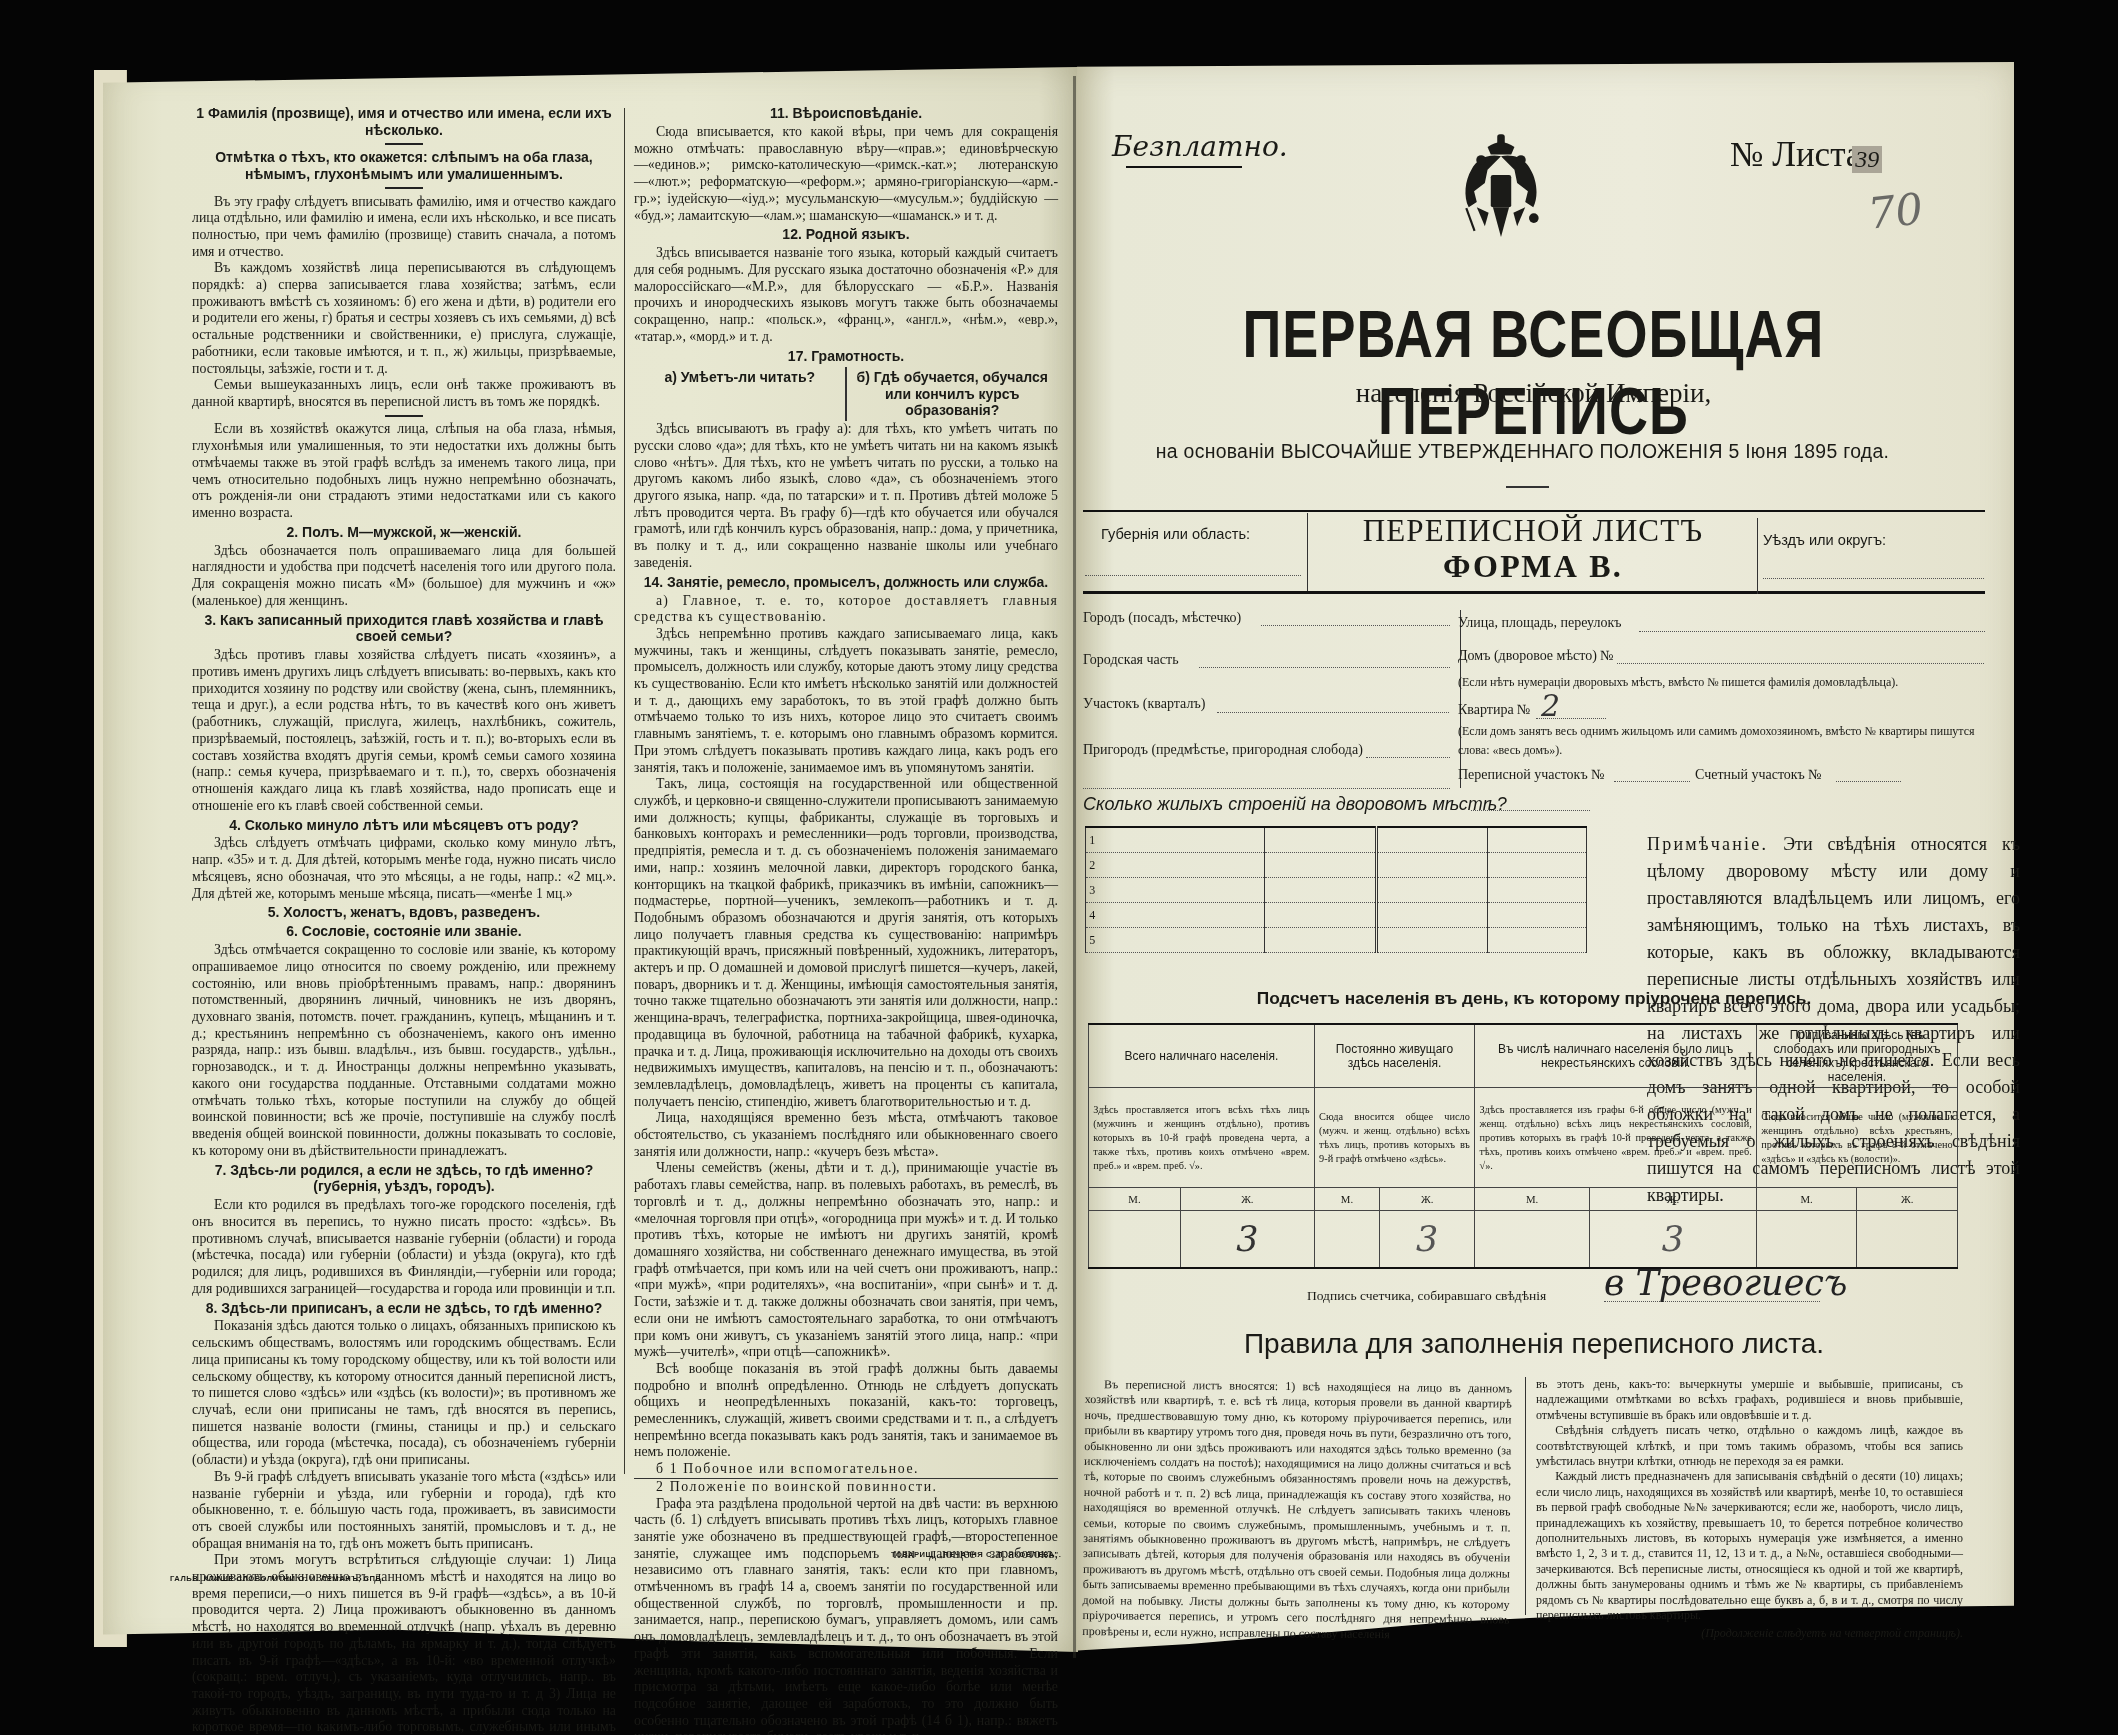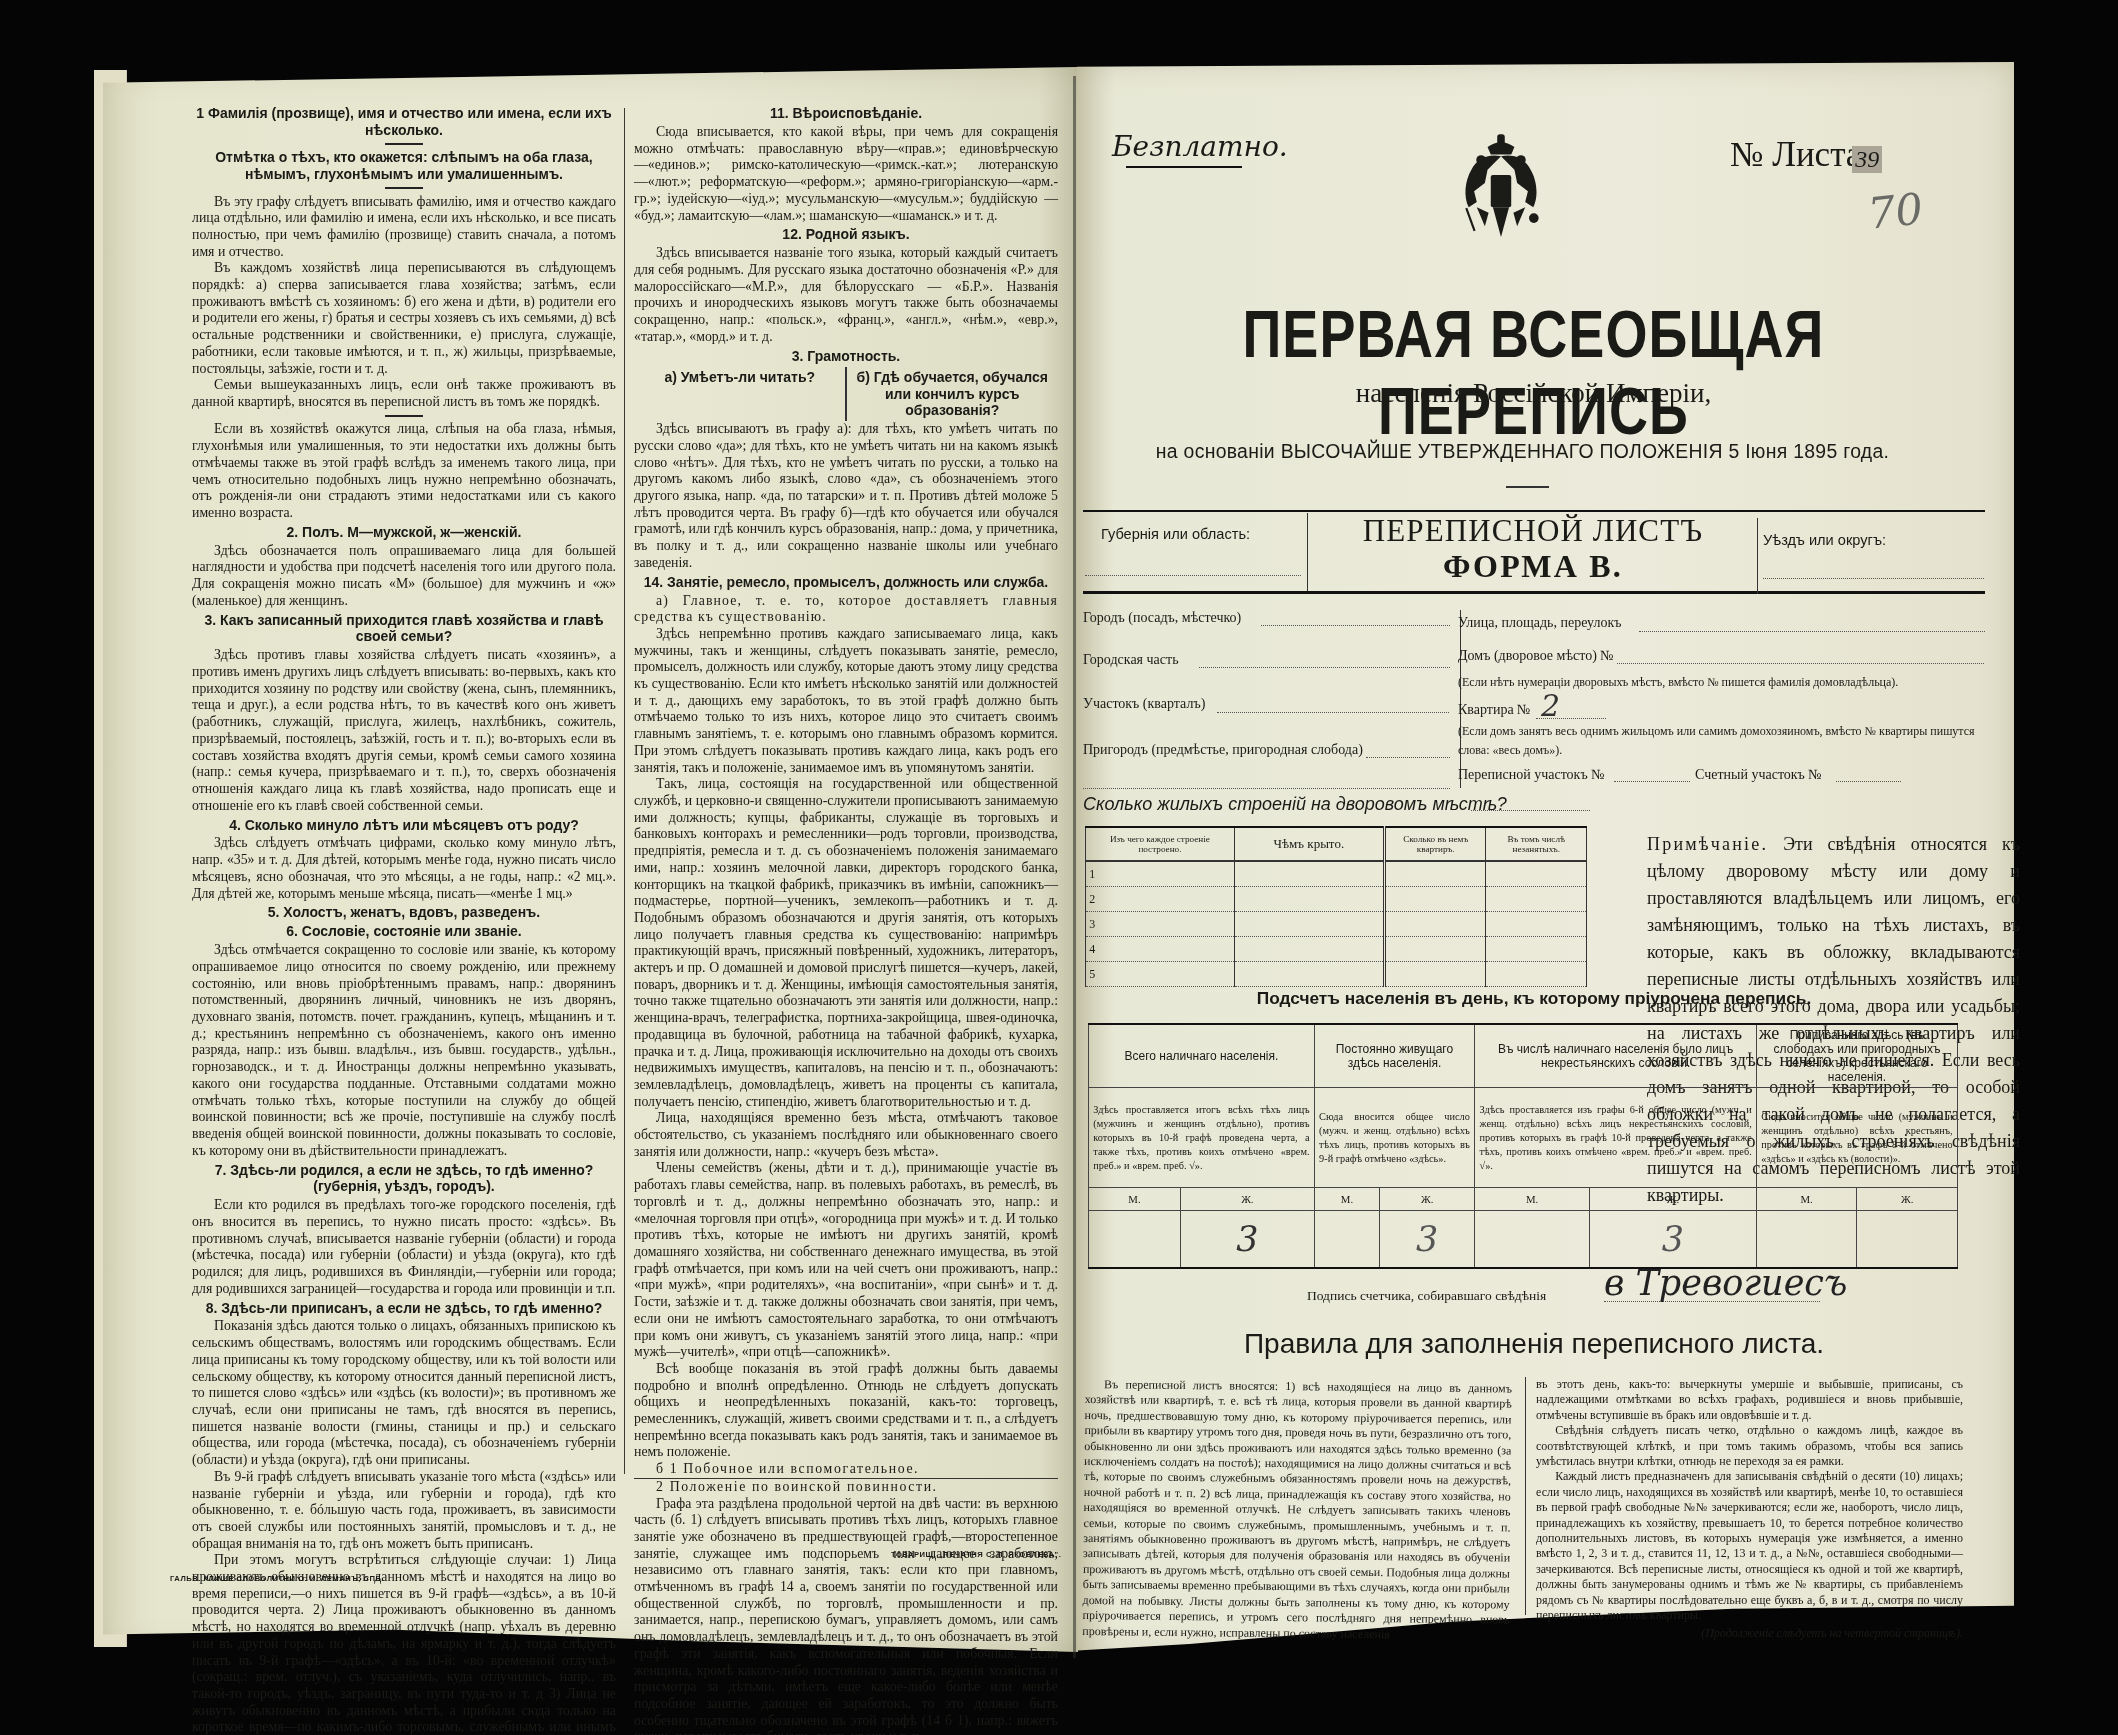--- a/index.html
+++ b/index.html
@@ -114,21 +114,21 @@
 </div>
 <div class="printer" style="left:170px;top:1574px;">ГАЛЬВ. КЛИШЕ СЛОВОЛИТНИ О. И. ЛЕМАНЪ, СПБ.</div>
 
 <div class="colrule"></div>
 
 <div class="lcol lcol2">
   <div class="hd">11. Вѣроисповѣданіе.</div>
   <p class="p">Сюда вписывается, кто какой вѣры, при чемъ для сокращенія можно отмѣчать: православную вѣру—«прав.»; единовѣрческую—«единов.»; римско-католическую—«римск.-кат.»; лютеранскую—«лют.»; реформатскую—«реформ.»; армяно-григоріанскую—«арм.-гр.»; іудейскую—«іуд.»; мусульманскую—«мусульм.»; буддійскую — «буд.»; ламаитскую—«лам.»; шаманскую—«шаманск.» и т. д.</p>
   <div class="hd">12. Родной языкъ.</div>
   <p class="p">Здѣсь вписывается названіе того языка, который каждый считаетъ для себя роднымъ. Для русскаго языка достаточно обозначенія «Р.» для малороссійскаго—«М.Р.», для бѣлорусскаго — «Б.Р.». Названія прочихъ и инородческихъ языковъ могутъ также быть обозначаемы сокращенно, напр.: «польск.», «франц.», «англ.», «нѣм.», «евр.», «татар.», «морд.» и т. д.</p>
-  <div class="hd">3. Грамотность.</div>
+  <div class="hd">17. Грамотность.</div>
   <div class="split">
     <div class="hd">а) Умѣетъ-ли читать?</div>
     <div class="vr"></div>
     <div class="hd">б) Гдѣ обучается, обучался или кончилъ курсъ образованія?</div>
   </div>
   <p class="p">Здѣсь вписываютъ въ графу а): для тѣхъ, кто умѣетъ читать по русски слово «да»; для тѣхъ, кто не умѣетъ читать ни на какомъ языкѣ слово «нѣтъ». Для тѣхъ, кто не умѣетъ читать по русски, а только на другомъ какомъ либо языкѣ, слово «да», съ обозначеніемъ этого другого языка, напр. «да, по татарски» и т. п. Противъ дѣтей моложе 5 лѣтъ проводится черта. Въ графу б)—гдѣ кто обучается или обучался грамотѣ, или гдѣ кончилъ курсъ образованія, напр.: дома, у причетника, въ полку и т. д., или сокращенно названіе школы или учебнаго заведенія.</p>
   <div class="hd">14. Занятіе, ремесло, промыселъ, должность или служба.</div>
   <p class="p" style="letter-spacing:1.1px;">а) Главное, т. е. то, которое доставляетъ главныя средства къ существованію.</p>
   <p class="p">Здѣсь непремѣнно противъ каждаго записываемаго лица, какъ мужчины, такъ и женщины, слѣдуетъ показывать занятіе, ремесло, промыселъ, должность или службу, которые даютъ этому лицу средства къ существованію. Если кто имѣетъ нѣсколько занятій или должностей и т. д., дающихъ ему заработокъ, то въ этой графѣ должно быть отмѣчаемо только то изъ нихъ, которое лицо это считаетъ своимъ главнымъ занятіемъ, т. е. которымъ оно главнымъ образомъ кормится. При этомъ слѣдуетъ показывать противъ каждаго лица, какъ родъ его занятія, такъ и положеніе, занимаемое имъ въ упомянутомъ занятіи.</p>
   <p class="p">Такъ, лица, состоящія на государственной или общественной службѣ, и церковно-и священно-служители прописываютъ занимаемую ими должность; купцы, фабриканты, служащіе въ торговыхъ и банковыхъ конторахъ и ремесленники—родъ торговли, производства, предпріятія, ремесла и т. д. съ обозначеніемъ положенія занимаемаго ими, напр.: хозяинъ мелочной лавки, директоръ городского банка, конторщикъ на ткацкой фабрикѣ, приказчикъ въ имѣніи, сапожникъ—подмастерье, портной—ученикъ, землекопъ—работникъ и т. д. Подобнымъ образомъ обозначаются и другія занятія, отъ которыхъ лицо получаетъ главныя средства къ существованію: напримѣръ практикующій врачъ, присяжный повѣренный, художникъ, литераторъ, актеръ и пр. О домашней и домовой прислугѣ пишется—кучеръ, лакей, поваръ, дворникъ и т. д. Женщины, имѣющія самостоятельныя занятія, точно также тщательно обозначаютъ эти занятія или должности, напр.: женщина-врачъ, телеграфистка, портниха-закройщица, швея-одиночка, продавщица въ булочной, работница на табачной фабрикѣ, кухарка, прачка и т. д. Лица, проживающія исключительно на доходы отъ своихъ недвижимыхъ имуществъ, капиталовъ, на пенсію и т. п., обозначаютъ: землевладѣлецъ, домовладѣлецъ, живетъ на проценты съ капитала, получаетъ пенсію, стипендію, живетъ благотворительностью и т. д.</p>
@@ -205,26 +205,20 @@
 <div class="r addr" style="left:1458px;top:767px;">Переписной участокъ №</div>
 <div class="r dots" style="left:1614px;top:781px;width:76px;"></div>
 <div class="r addr" style="left:1695px;top:767px;">Счетный участокъ №</div>
 <div class="r dots" style="left:1836px;top:781px;width:65px;"></div>
 
 <div class="r q-bld">Сколько жилыхъ строеній на дворовомъ мѣстѣ?</div>
 <div class="r dots" style="left:1471px;top:810px;width:119px;"></div>
 
 <table class="btable">
   <tbody>
-      <tr>
-    <th style="width:130px;">Изъ чего каждое строеніе построено.</th>
-    <th class="dbl" style="width:130px;font-size:13px;">Чѣмъ крыто.</th>
-    <th style="width:86px;">Сколько въ немъ квартиръ.</th>
-    <th style="width:86px;">Въ томъ числѣ незанятыхъ.</th>
-  </tr>
   <tr>
     <td>1</td>
     <td class="dbl"></td>
     <td></td>
     <td></td>
   </tr>
   <tr>
     <td>2</td>
     <td class="dbl"></td>
     <td></td>

